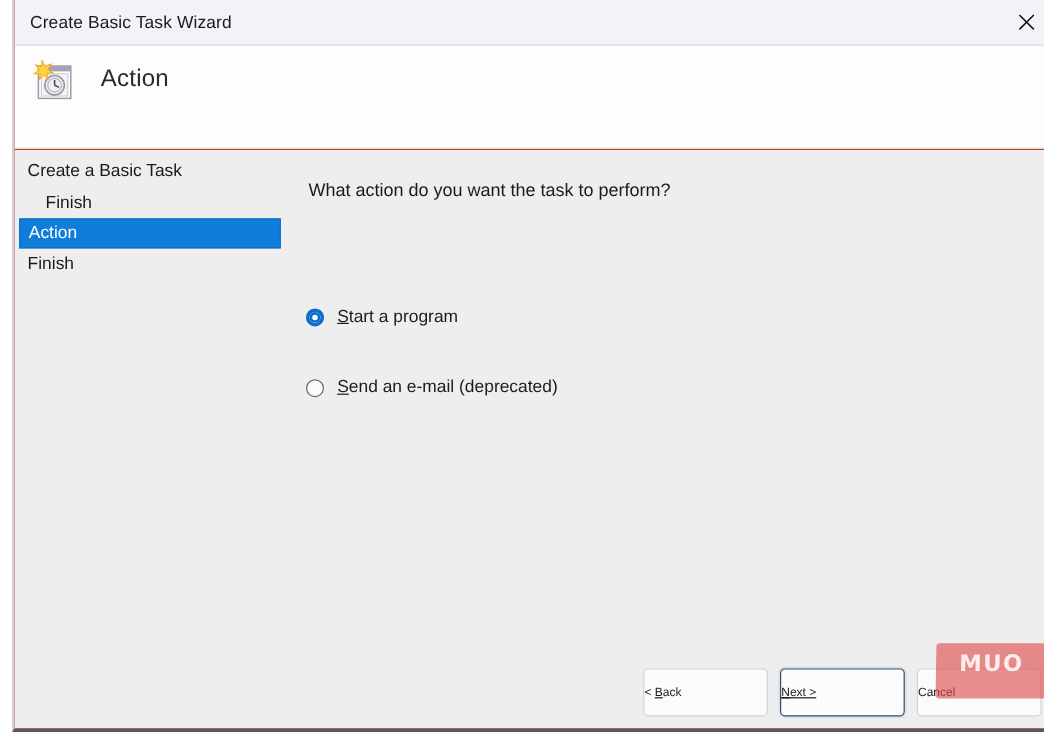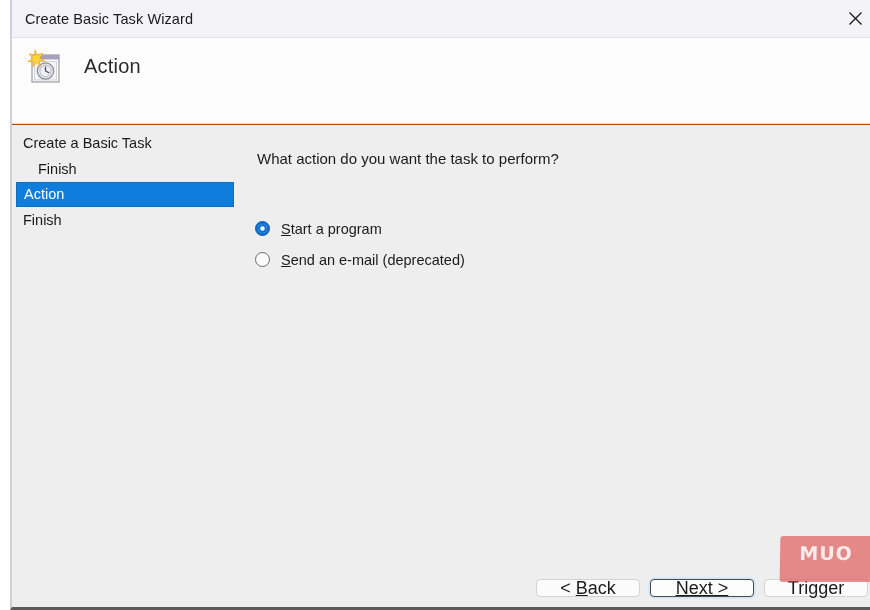--- a/index.html
+++ b/index.html
@@ -145,23 +145,24 @@
     color: #1b1b1b;
     white-space: nowrap;
   }
   .radio-group {
     position: absolute;
     left: 15px;
     top: 88px;
   }
   .radio-row {
     display: flex;
-    align-items: center;
+    align-items: flex-end;
     height: 31px;
     cursor: default;
+    margin-top: 28px;
   }
   .radio-mark {
     width: 15px;
     height: 15px;
     border-radius: 50%;
     box-sizing: border-box;
     border: 1.4px solid #6b6b6b;
     background: #fbfbfb;
     flex: 0 0 auto;
     position: relative;
@@ -194,31 +195,31 @@
   
   .footer {
     position: absolute;
     right: 10px;
     bottom: 10px;
     display: flex;
     gap: 10px;
   }
   .btn {
     width: 104px;
-    height: 18px;
+    height: 40px;
     box-sizing: border-box;
     background: #fbfbfb;
     border: 1px solid #d3d3d3;
     border-radius: 4px;
     font-family: "Liberation Sans", sans-serif;
-    font-size: 18px;
+    font-size: 10px;
     color: #1b1b1b;
     display: flex;
     align-items: center;
-    justify-content: center;
+    justify-content: flex-start;
     cursor: default;
     white-space: nowrap;
   }
   .btn.default {
     border: 1.6px solid #4a4a4a;
     background: #fcfcfc;
     box-shadow: 0 0 0 1.5px #cfe4f7;
     text-decoration: underline;
   }
   .btn u { text-decoration: underline; }
@@ -305,21 +306,21 @@
     </div>
 
     <div class="footer">
       <div class="btn">
         <span id="back-label">&lt; <u>B</u>ack</span>
       </div>
       <div class="btn default">
         <span id="next-label"><u>N</u>ext &gt;</span>
       </div>
       <div class="btn">
-        <span>Trigger</span>
+        <span>Cancel</span>
       </div>
     </div>
 
   </div>
 
   <div class="watermark">
     <span class="watermark-text">MUO</span>
   </div>
 
 </div>

